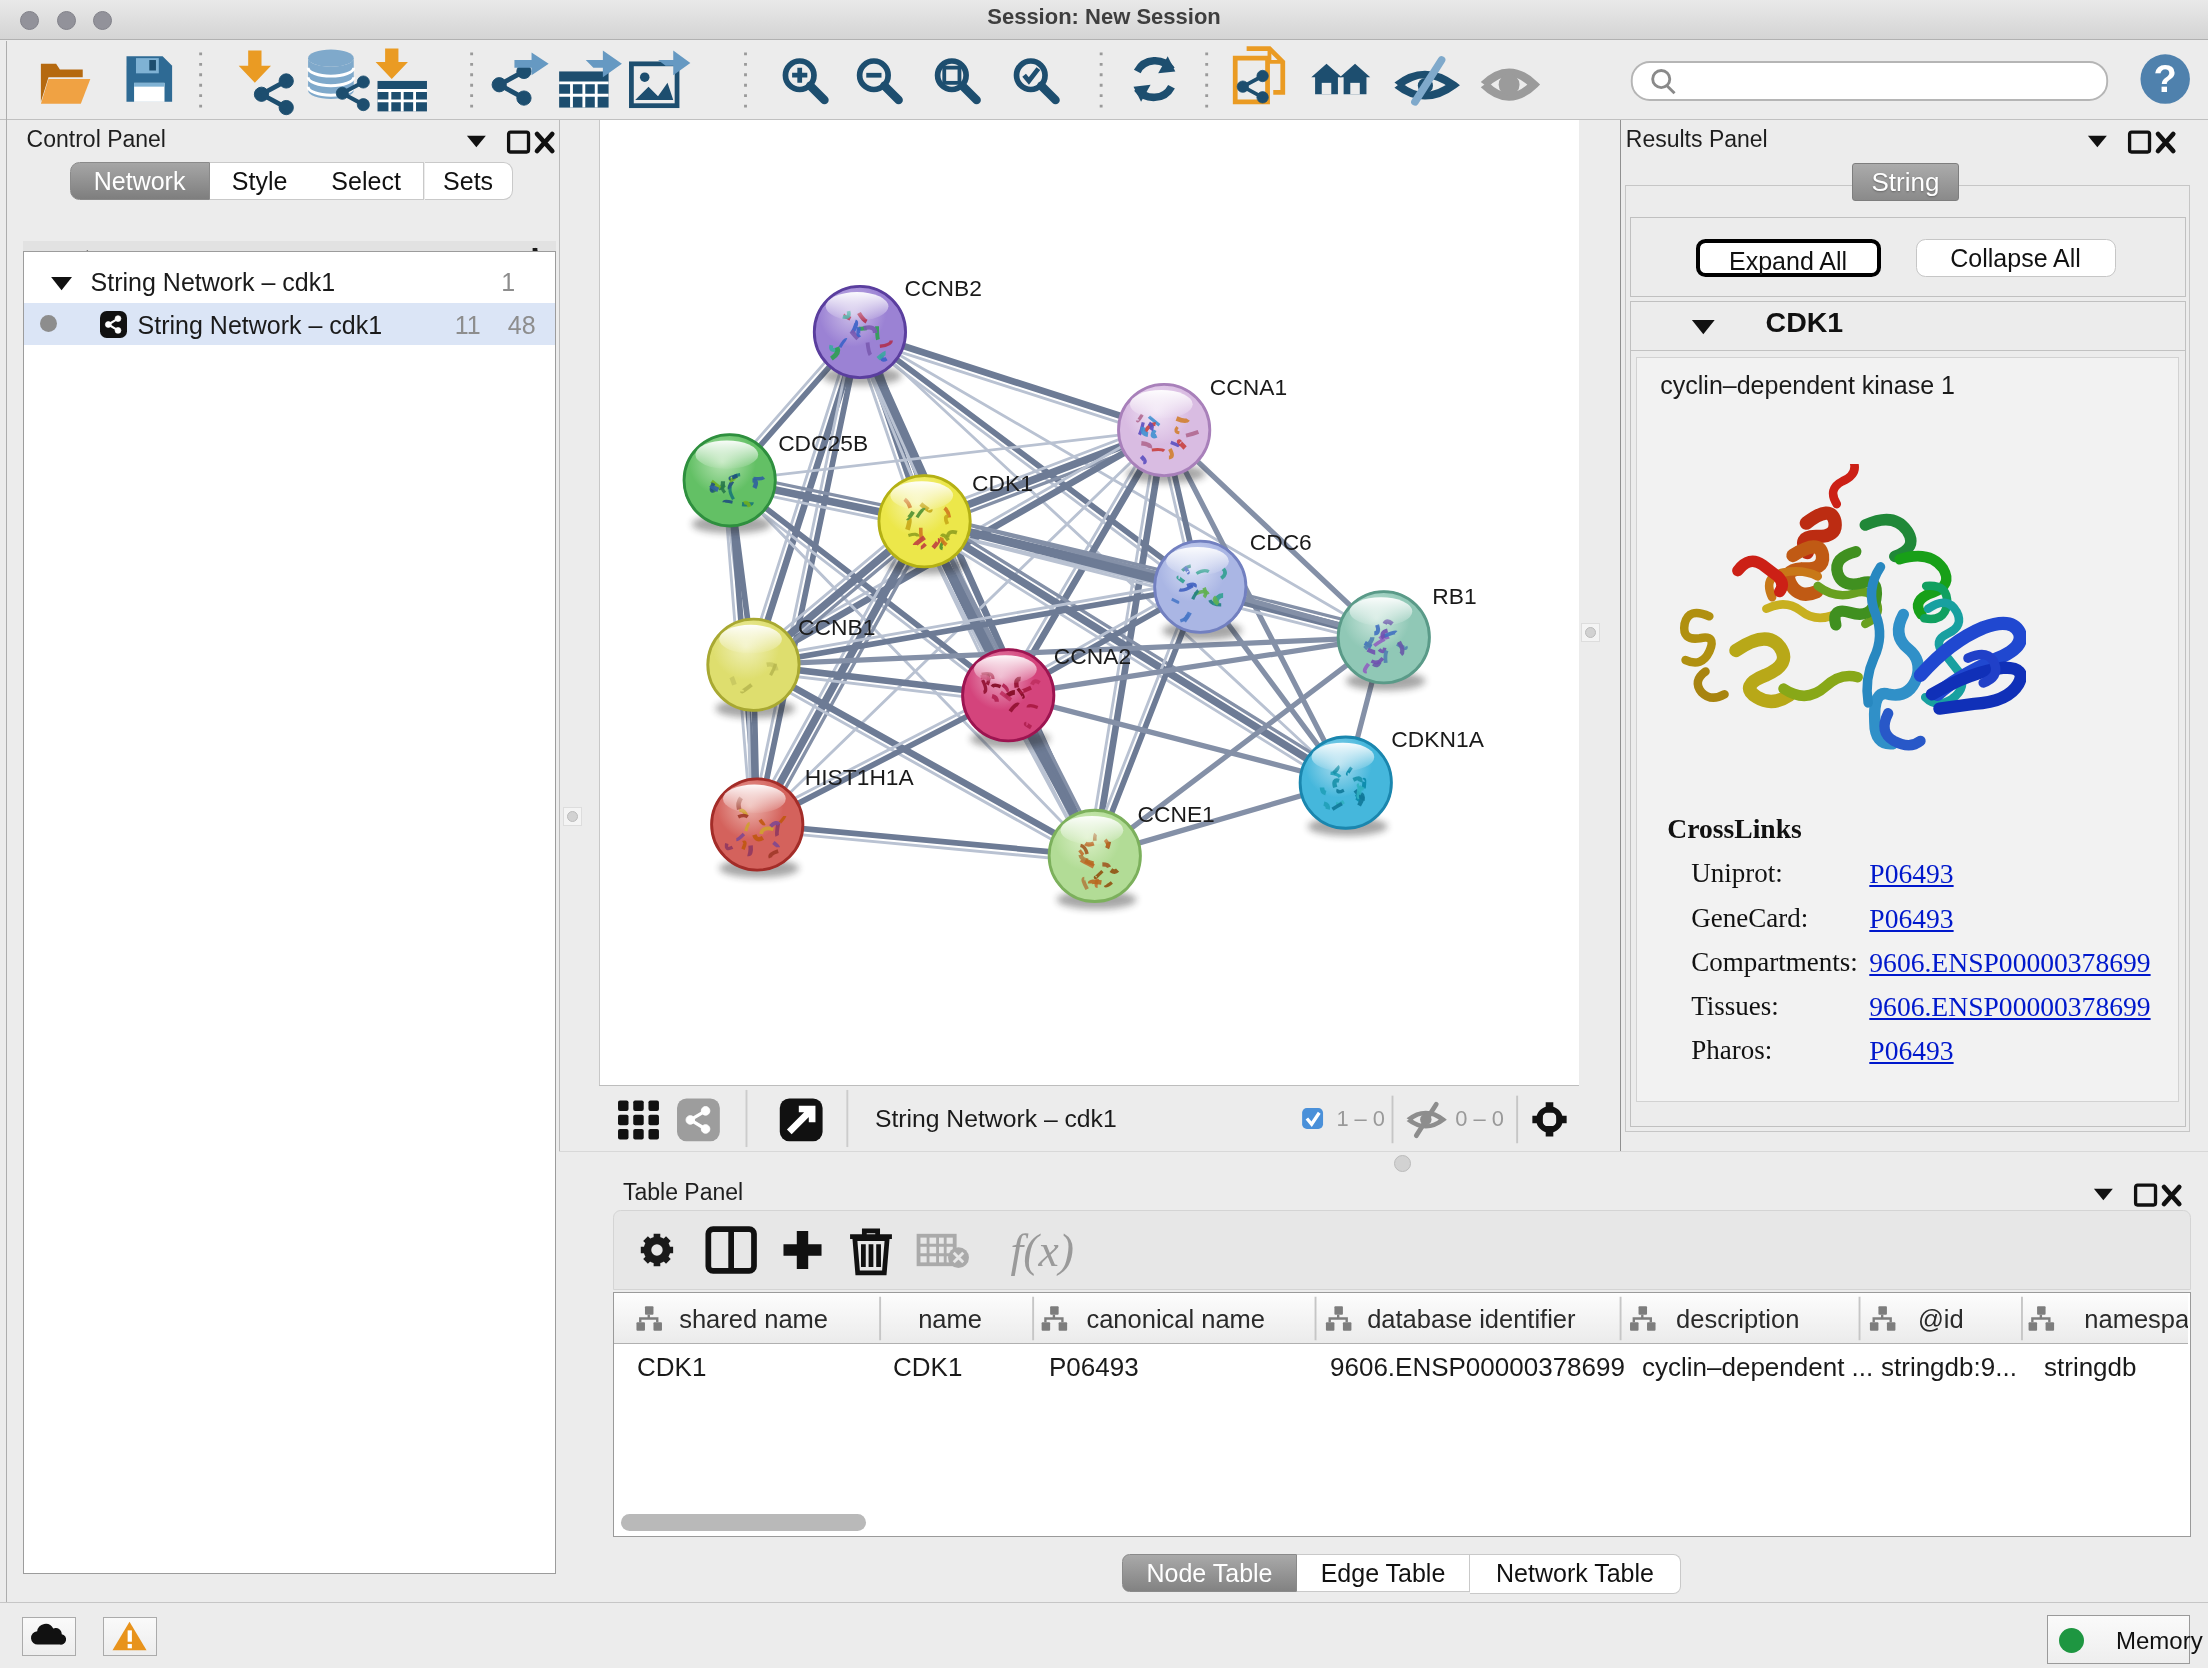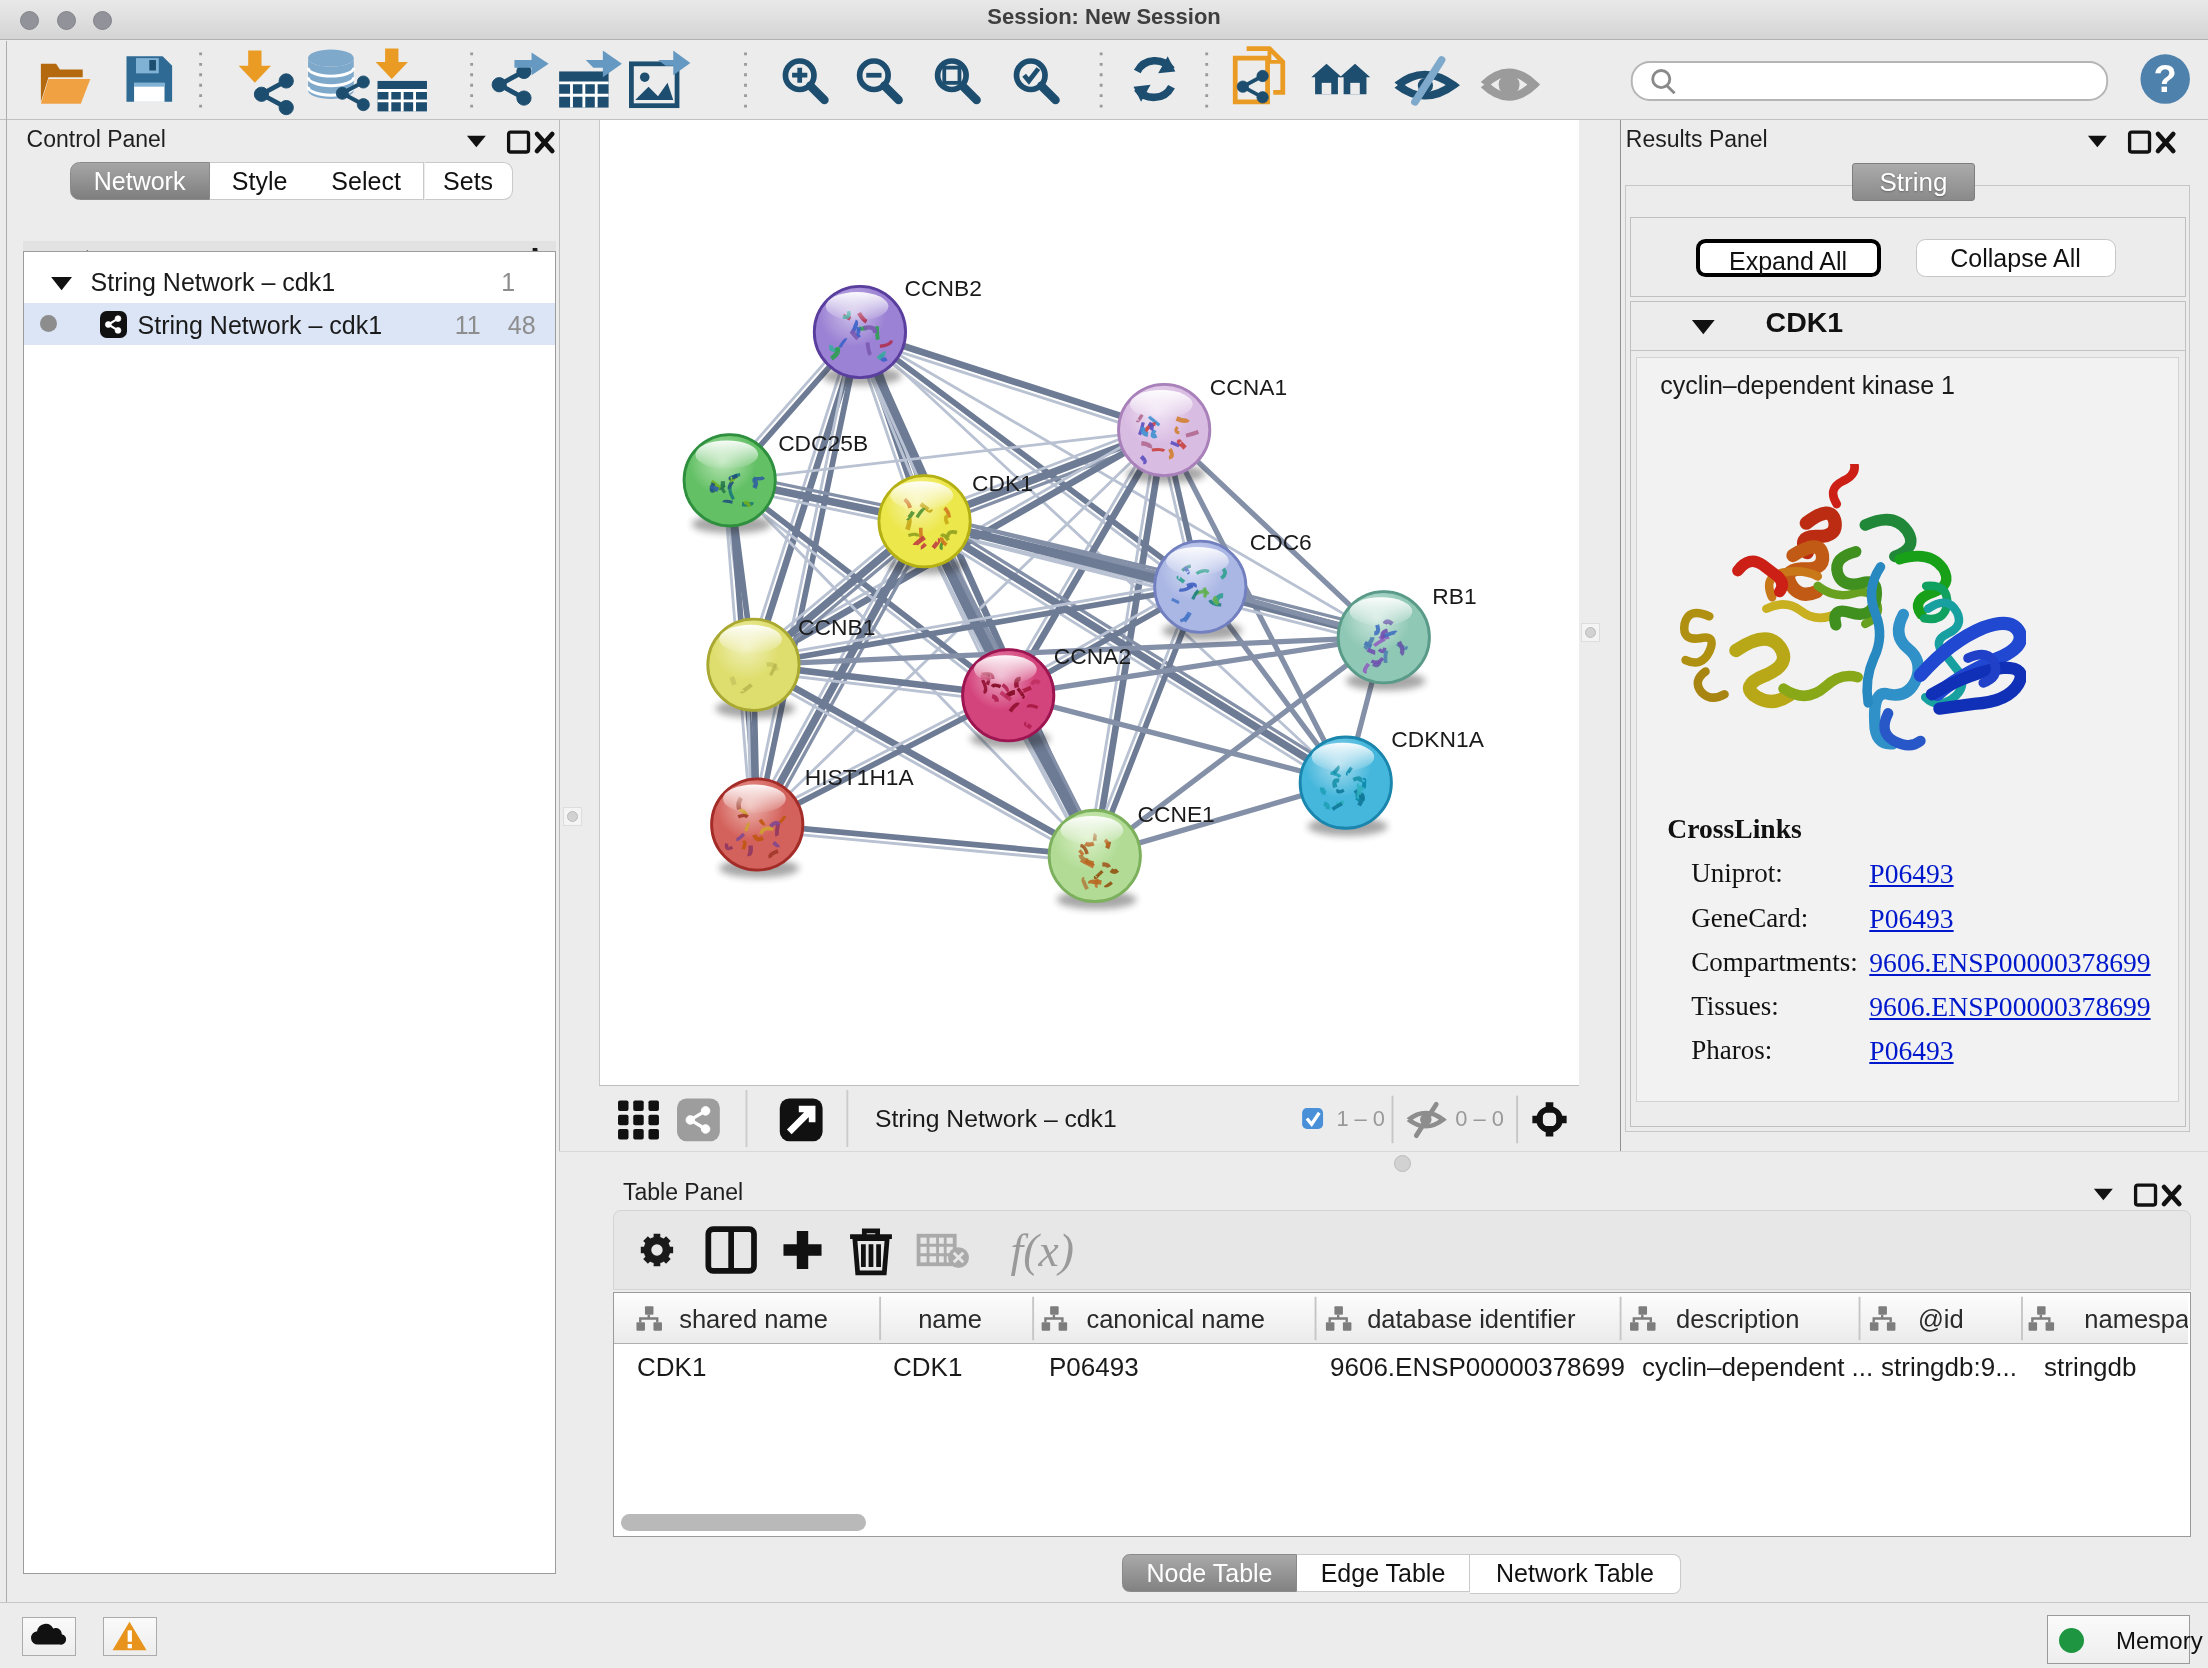--- a/index.html
+++ b/index.html
@@ -684,21 +684,21 @@
 <div class="abs" style="left:1394px;top:1155px;width:17px;height:17px;border-radius:50%;background:#d2d2d2;border:1px solid #bbb;"></div>
 
 <div class="abs" id="resultspanel" style="left:1620px;top:120px;width:589px;height:1031px;background:#ececec;border-left:1.9px solid #909090;">
   <div class="abs" style="left:4.8px;top:5.7px;font-size:23px;color:#1e1e1e;">Results Panel</div>
   <svg class="abs" style="left:465px;top:9.5px;" width="91" height="25" viewBox="0 0 96 26">
     <path d="M2 6 L22 6 L12 18 Z" fill="#111"></path>
     <rect x="46" y="2" width="21" height="21" fill="none" stroke="#111" stroke-width="3.5" rx="2"></rect>
     <path d="M76 4 L92 22 M92 4 L76 22" stroke="#111" stroke-width="5" stroke-linecap="round"></path>
   </svg>
   <div class="abs" style="left:3.8px;top:65px;width:565px;height:947px;border:1.9px solid #c6c6c6;background:#ececec;"></div>
-  <div class="abs" style="left:231px;top:43px;width:123px;height:38px;background:linear-gradient(#ababab,#8a8a8a);border:1px solid #7e7e7e;border-radius:3px;color:#fff;font-size:26px;text-align:center;line-height:37px;text-shadow:0 1px 1.9px #666;">String</div>
+  <div class="abs" style="left:231px;top:43px;width:107px;height:38px;background:linear-gradient(#ababab,#8a8a8a);border:1px solid #7e7e7e;border-radius:3px;color:#fff;font-size:26px;text-align:center;line-height:37px;text-shadow:0 1px 1.9px #666;">String</div>
   <div class="abs" style="left:8.6px;top:97px;width:556px;height:80px;border:1px solid #c0c0c0;">
     <div class="abs" style="left:65px;top:21px;width:185px;height:38px;background:#fff;border:4px solid #000000;border-radius:9.5px;font-size:25px;color:#111;text-align:center;line-height:37px;">Expand All</div>
     <div class="abs" style="left:285px;top:21px;width:200px;height:38px;background:#fff;border:1px solid #c6c6c6;border-radius:9.5px;font-size:25px;color:#111;text-align:center;line-height:37px;">Collapse All</div>
   </div>
   <div class="abs" style="left:8.6px;top:181px;width:556px;height:826px;border:1px solid #c0c0c0;">
     <div class="abs" style="left:0;top:0;width:554px;height:49px;background:#ececec;border-bottom:1px solid #c2c2c2;">
       <svg class="abs" style="left:59px;top:15px;" width="28.5" height="21" viewBox="0 0 30 22">
           <path d="M2 3 L26 3 L14 18 Z" fill="#111"></path>
         </svg>
       <div class="abs" style="left:135px;top:3.8px;font-size:28.5px;font-weight:bold;color:#111;">CDK1</div>

